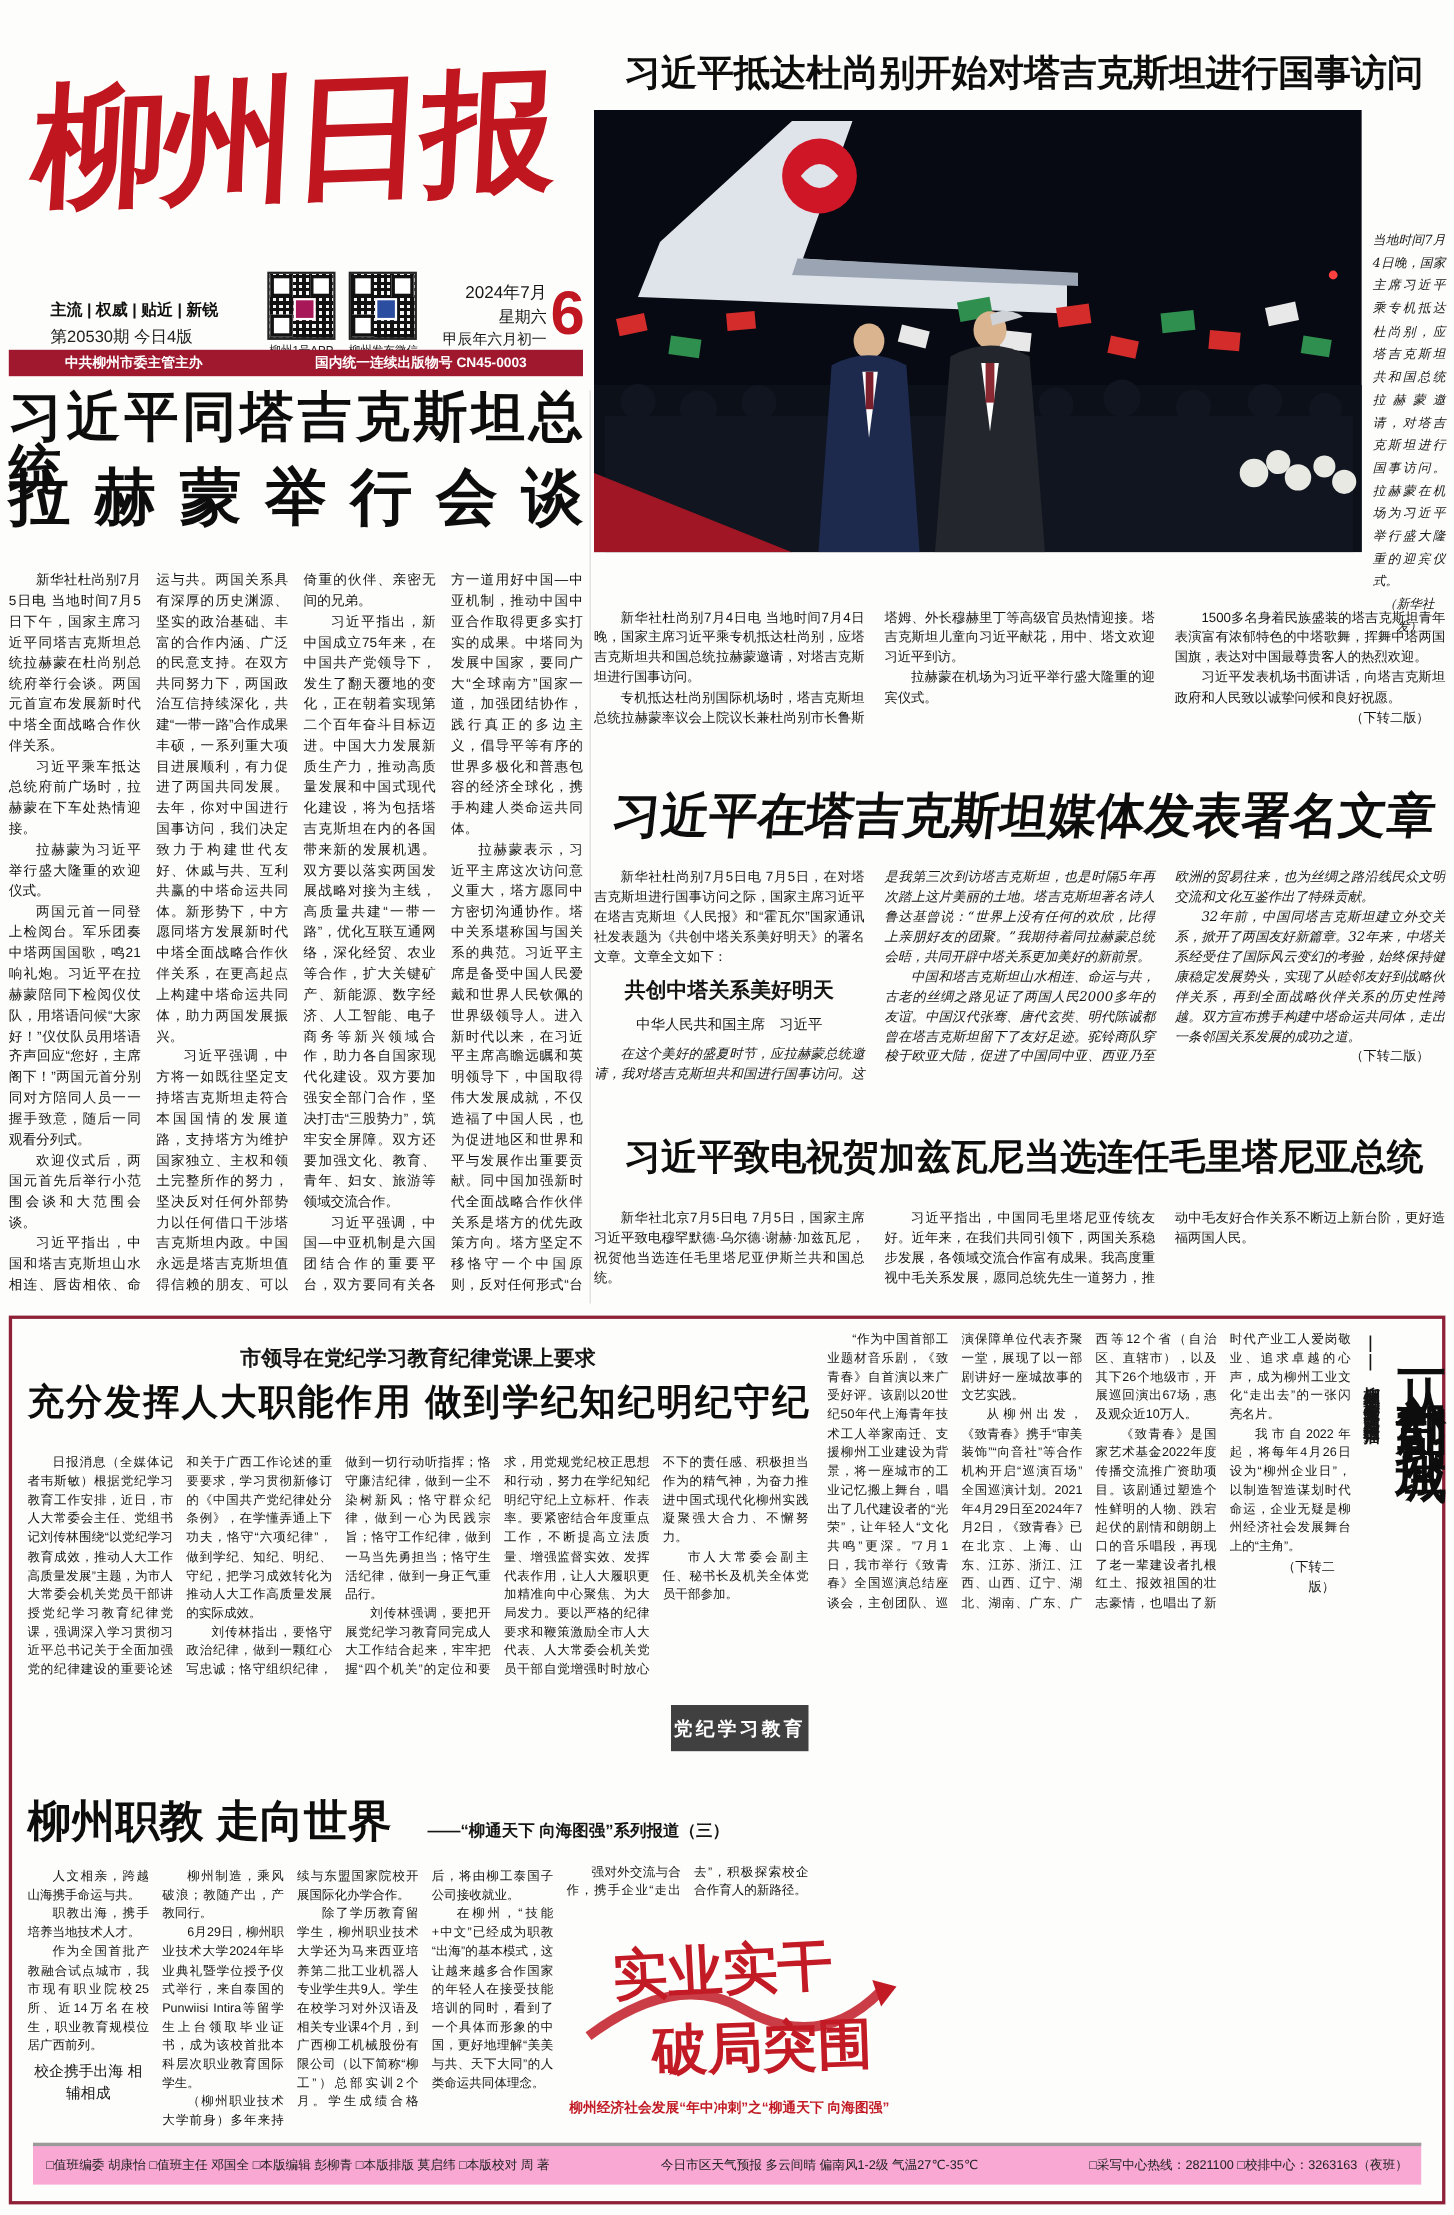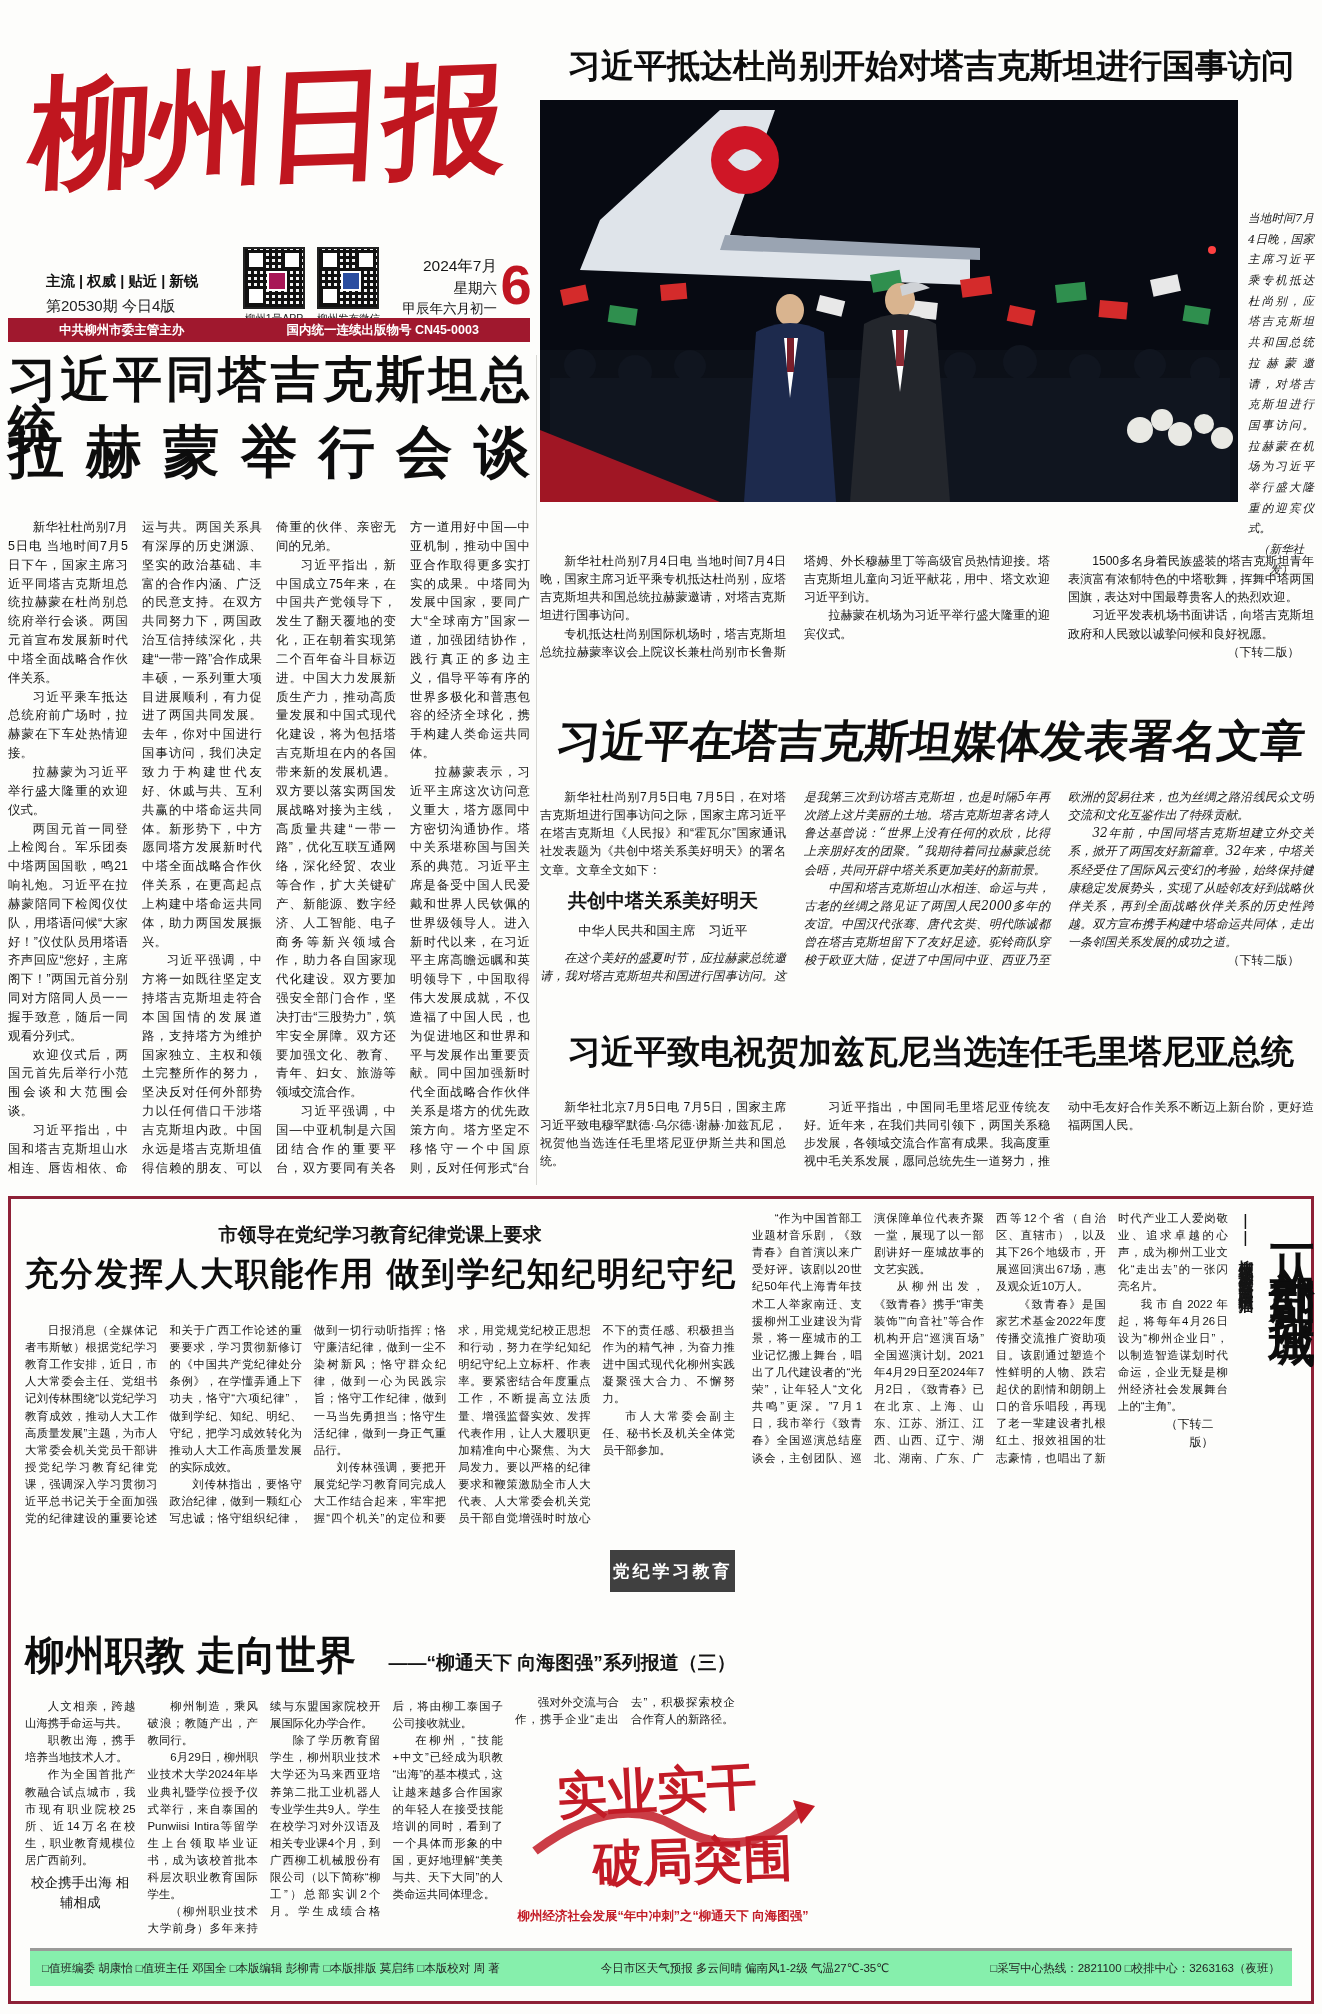--- a/index.html
+++ b/index.html
@@ -214,21 +214,21 @@
         <p>日报消息（全媒体记者韦斯敏）根据党纪学习教育工作安排，近日，市人大常委会主任、党组书记刘传林围绕“以党纪学习教育成效，推动人大工作高质量发展”主题，为市人大常委会机关党员干部讲授党纪学习教育纪律党课，强调深入学习贯彻习近平总书记关于全面加强党的纪律建设的重要论述和关于广西工作论述的重要要求，学习贯彻新修订的《中国共产党纪律处分条例》，在学懂弄通上下功夫，恪守“六项纪律”，做到学纪、知纪、明纪、守纪，把学习成效转化为推动人大工作高质量发展的实际成效。</p>
         <p>刘传林指出，要恪守政治纪律，做到一颗红心写忠诚；恪守组织纪律，做到一切行动听指挥；恪守廉洁纪律，做到一尘不染树新风；恪守群众纪律，做到一心为民践宗旨；恪守工作纪律，做到一马当先勇担当；恪守生活纪律，做到一身正气重品行。</p>
         <p>刘传林强调，要把开展党纪学习教育同完成人大工作结合起来，牢牢把握“四个机关”的定位和要求，用党规党纪校正思想和行动，努力在学纪知纪明纪守纪上立标杆、作表率。要紧密结合年度重点工作，不断提高立法质量、增强监督实效、发挥代表作用，让人大履职更加精准向中心聚焦、为大局发力。要以严格的纪律要求和鞭策激励全市人大代表、人大常委会机关党员干部自觉增强时时放心不下的责任感、积极担当作为的精气神，为奋力推进中国式现代化柳州实践凝聚强大合力、不懈努力。</p>
         <p>市人大常委会副主任、秘书长及机关全体党员干部参加。</p>
       </div>
   </div>
   <div class="abs badge" style="left:610px;top:1550px;width:125px;height:42px;">党纪学习教育</div>
 
   <div class="abs" style="left:25px;top:1628px;width:710px;white-space:nowrap;">
     <span class="headline" style="font-size:40px;">柳州职教 走向世界</span>
-    <span style="font-size:19px;font-weight:900;margin-left:28px;">——“柳通天下 向海图强”系列报道（三）</span>
+    <span style="font-size:15px;font-weight:900;margin-left:28px;">——“柳通天下 向海图强”系列报道（三）</span>
   </div>
   <div class="abs cols c4 body-sm" style="left:25px;top:1698px;width:478px;height:246px;column-gap:12px;">
     <div>
         <p>人文相亲，跨越山海携手命运与共。</p>
         <p>职教出海，携手培养当地技术人才。</p>
         <p>作为全国首批产教融合试点城市，我市现有职业院校25所、近14万名在校生，职业教育规模位居广西前列。</p>
       </div>
     <div class="subhead">校企携手出海 相辅相成</div>
     <div>
         <p>柳州制造，乘风破浪；教随产出，产教同行。</p>
@@ -262,20 +262,20 @@
         <p>“作为中国首部工业题材音乐剧，《致青春》自首演以来广受好评。该剧以20世纪50年代上海青年技术工人举家南迁、支援柳州工业建设为背景，将一座城市的工业记忆搬上舞台，唱出了几代建设者的“光荣”，让年轻人“文化共鸣”更深。”7月1日，我市举行《致青春》全国巡演总结座谈会，主创团队、巡演保障单位代表齐聚一堂，展现了以一部剧讲好一座城故事的文艺实践。</p>
         <p>从柳州出发，《致青春》携手“审美装饰”“向音社”等合作机构开启“巡演百场”全国巡演计划。2021年4月29日至2024年7月2日，《致青春》已在北京、上海、山东、江苏、浙江、江西、山西、辽宁、湖北、湖南、广东、广西等12个省（自治区、直辖市），以及其下26个地级市，开展巡回演出67场，惠及观众近10万人。</p>
         <p>《致青春》是国家艺术基金2022年度传播交流推广资助项目。该剧通过塑造个性鲜明的人物、跌宕起伏的剧情和朗朗上口的音乐唱段，再现了老一辈建设者扎根红土、报效祖国的壮志豪情，也唱出了新时代产业工人爱岗敬业、追求卓越的心声，成为柳州工业文化“走出去”的一张闪亮名片。</p>
         <p>我市自2022年起，将每年4月26日设为“柳州企业日”，以制造智造谋划时代命运，企业无疑是柳州经济社会发展舞台上的“主角”。</p>
       </div>
     <p class="turn">（下转二版）</p>
   </div>
   <div class="abs vert" style="left:1236px;top:1214px;height:720px;font-size:15px;font-weight:700;letter-spacing:2px;">——柳州原创音乐剧《致青春》全国巡回演出扫描</div>
   <div class="abs vert headline" style="left:1262px;top:1214px;height:720px;font-size:46px;letter-spacing:10px;">从一部剧到一座城</div>
 
-  <div class="abs" style="left:30px;top:1948px;width:1262px;height:38px;background:#86efac;border-top:3px solid #9a9a98;
+  <div class="abs" style="left:30px;top:1948px;width:1262px;height:38px;background:#f9a8d4;border-top:3px solid #9a9a98;
        display:flex;align-items:center;justify-content:space-between;padding:12px 12px;box-sizing:border-box;font-size:11.5px;color:#222;">
     <span>□值班编委 胡康怡 □值班主任 邓国全 □本版编辑 彭柳青  □本版排版 莫启纬 □本版校对 周 著</span>
     <span>今日市区天气预报 多云间晴 偏南风1-2级 气温27℃-35℃</span>
     <span>□采写中心热线：2821100  □校排中心：3263163（夜班）</span>
   </div>
 
 </div>
 
 </body></html>

